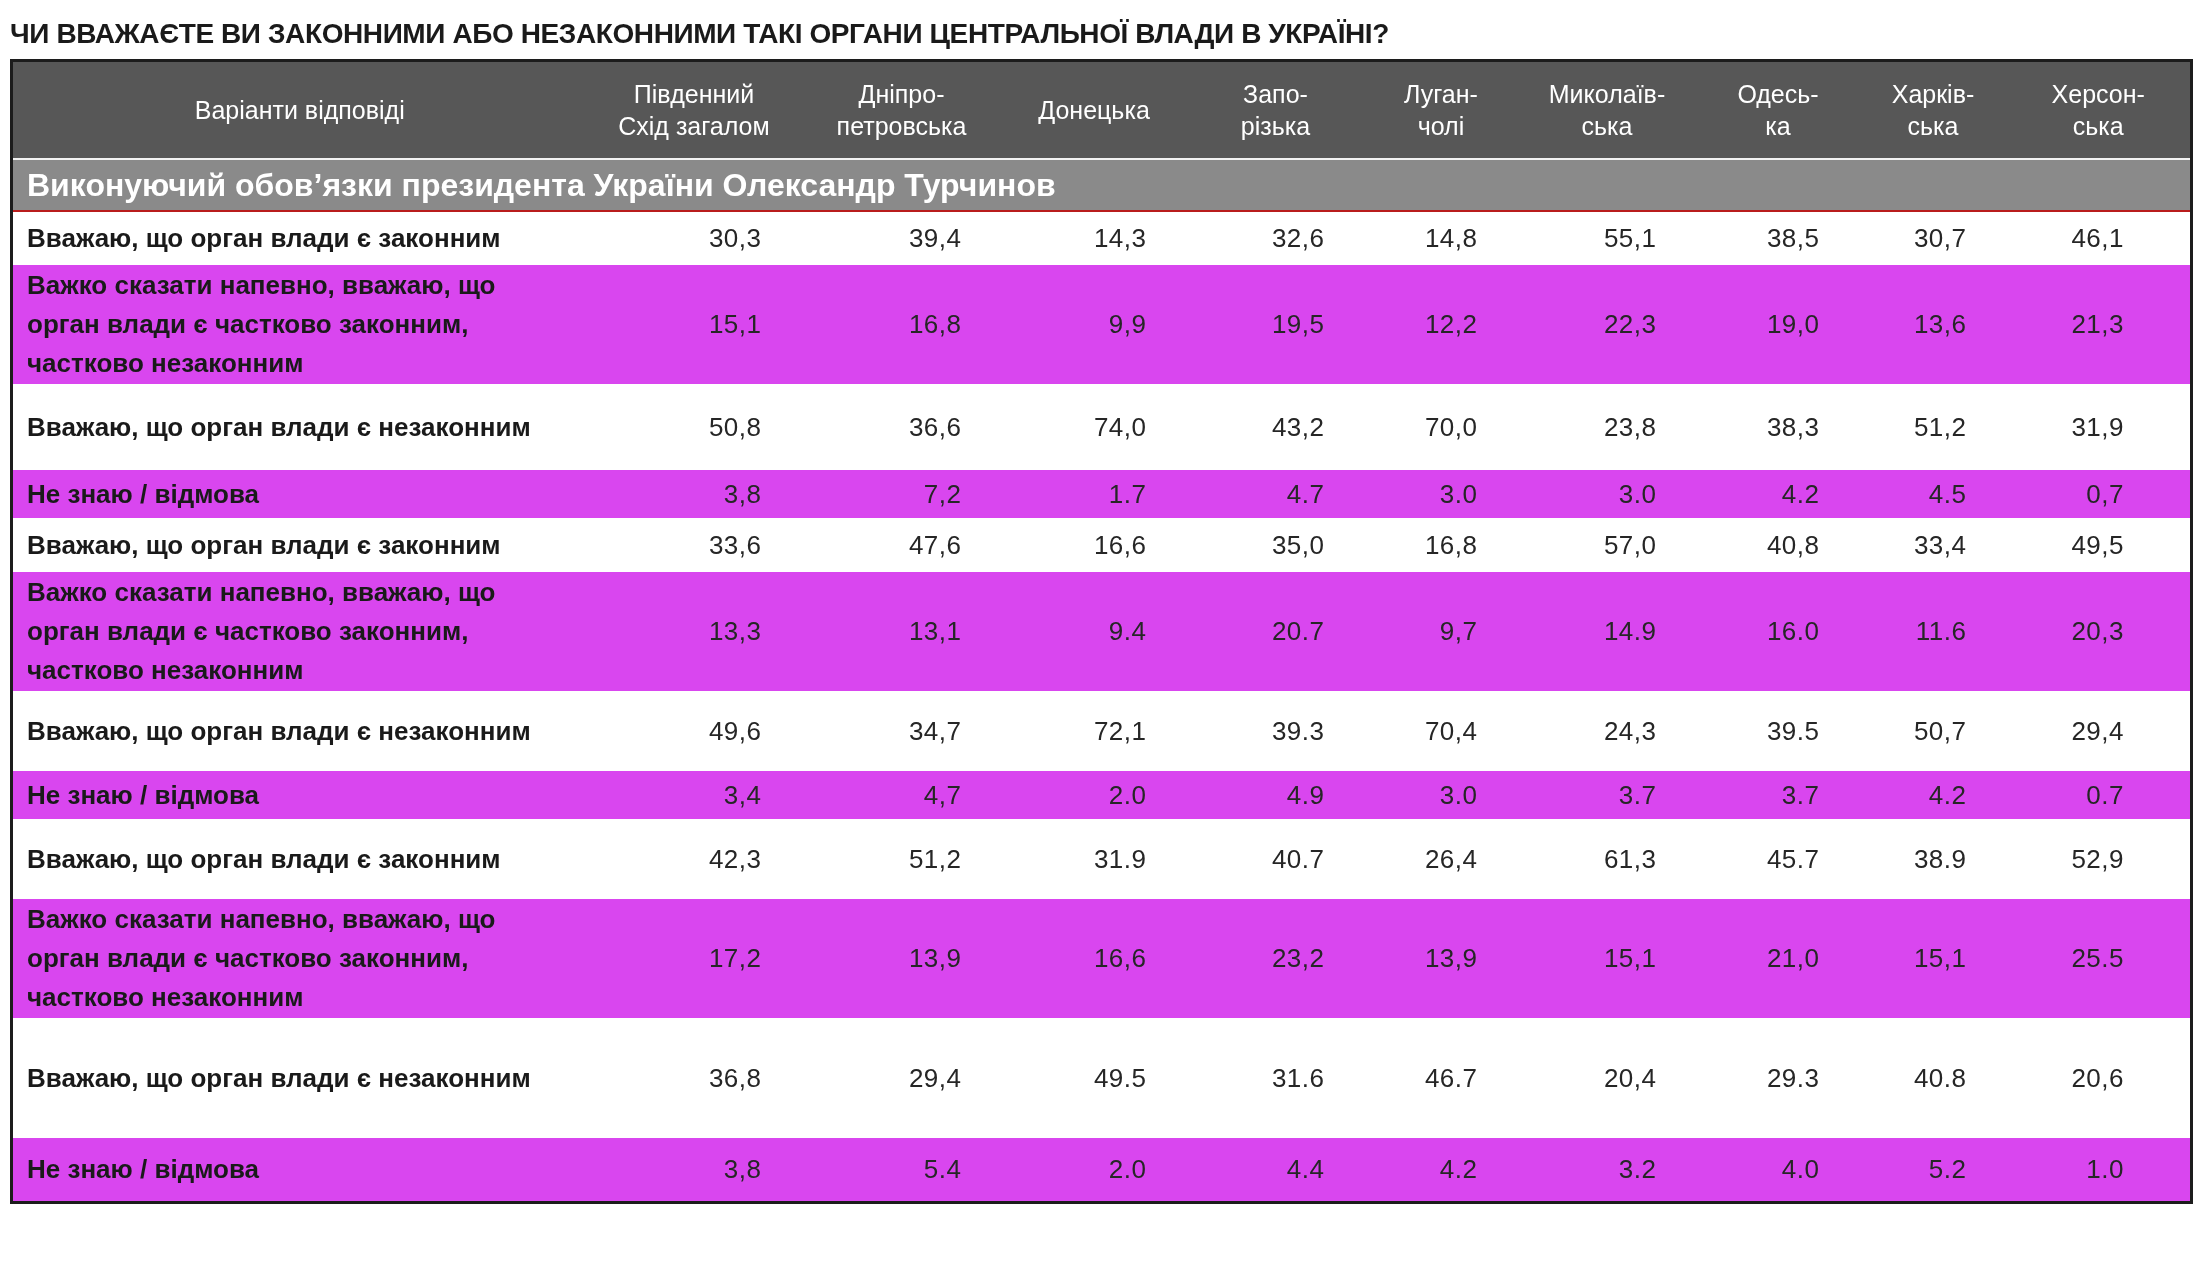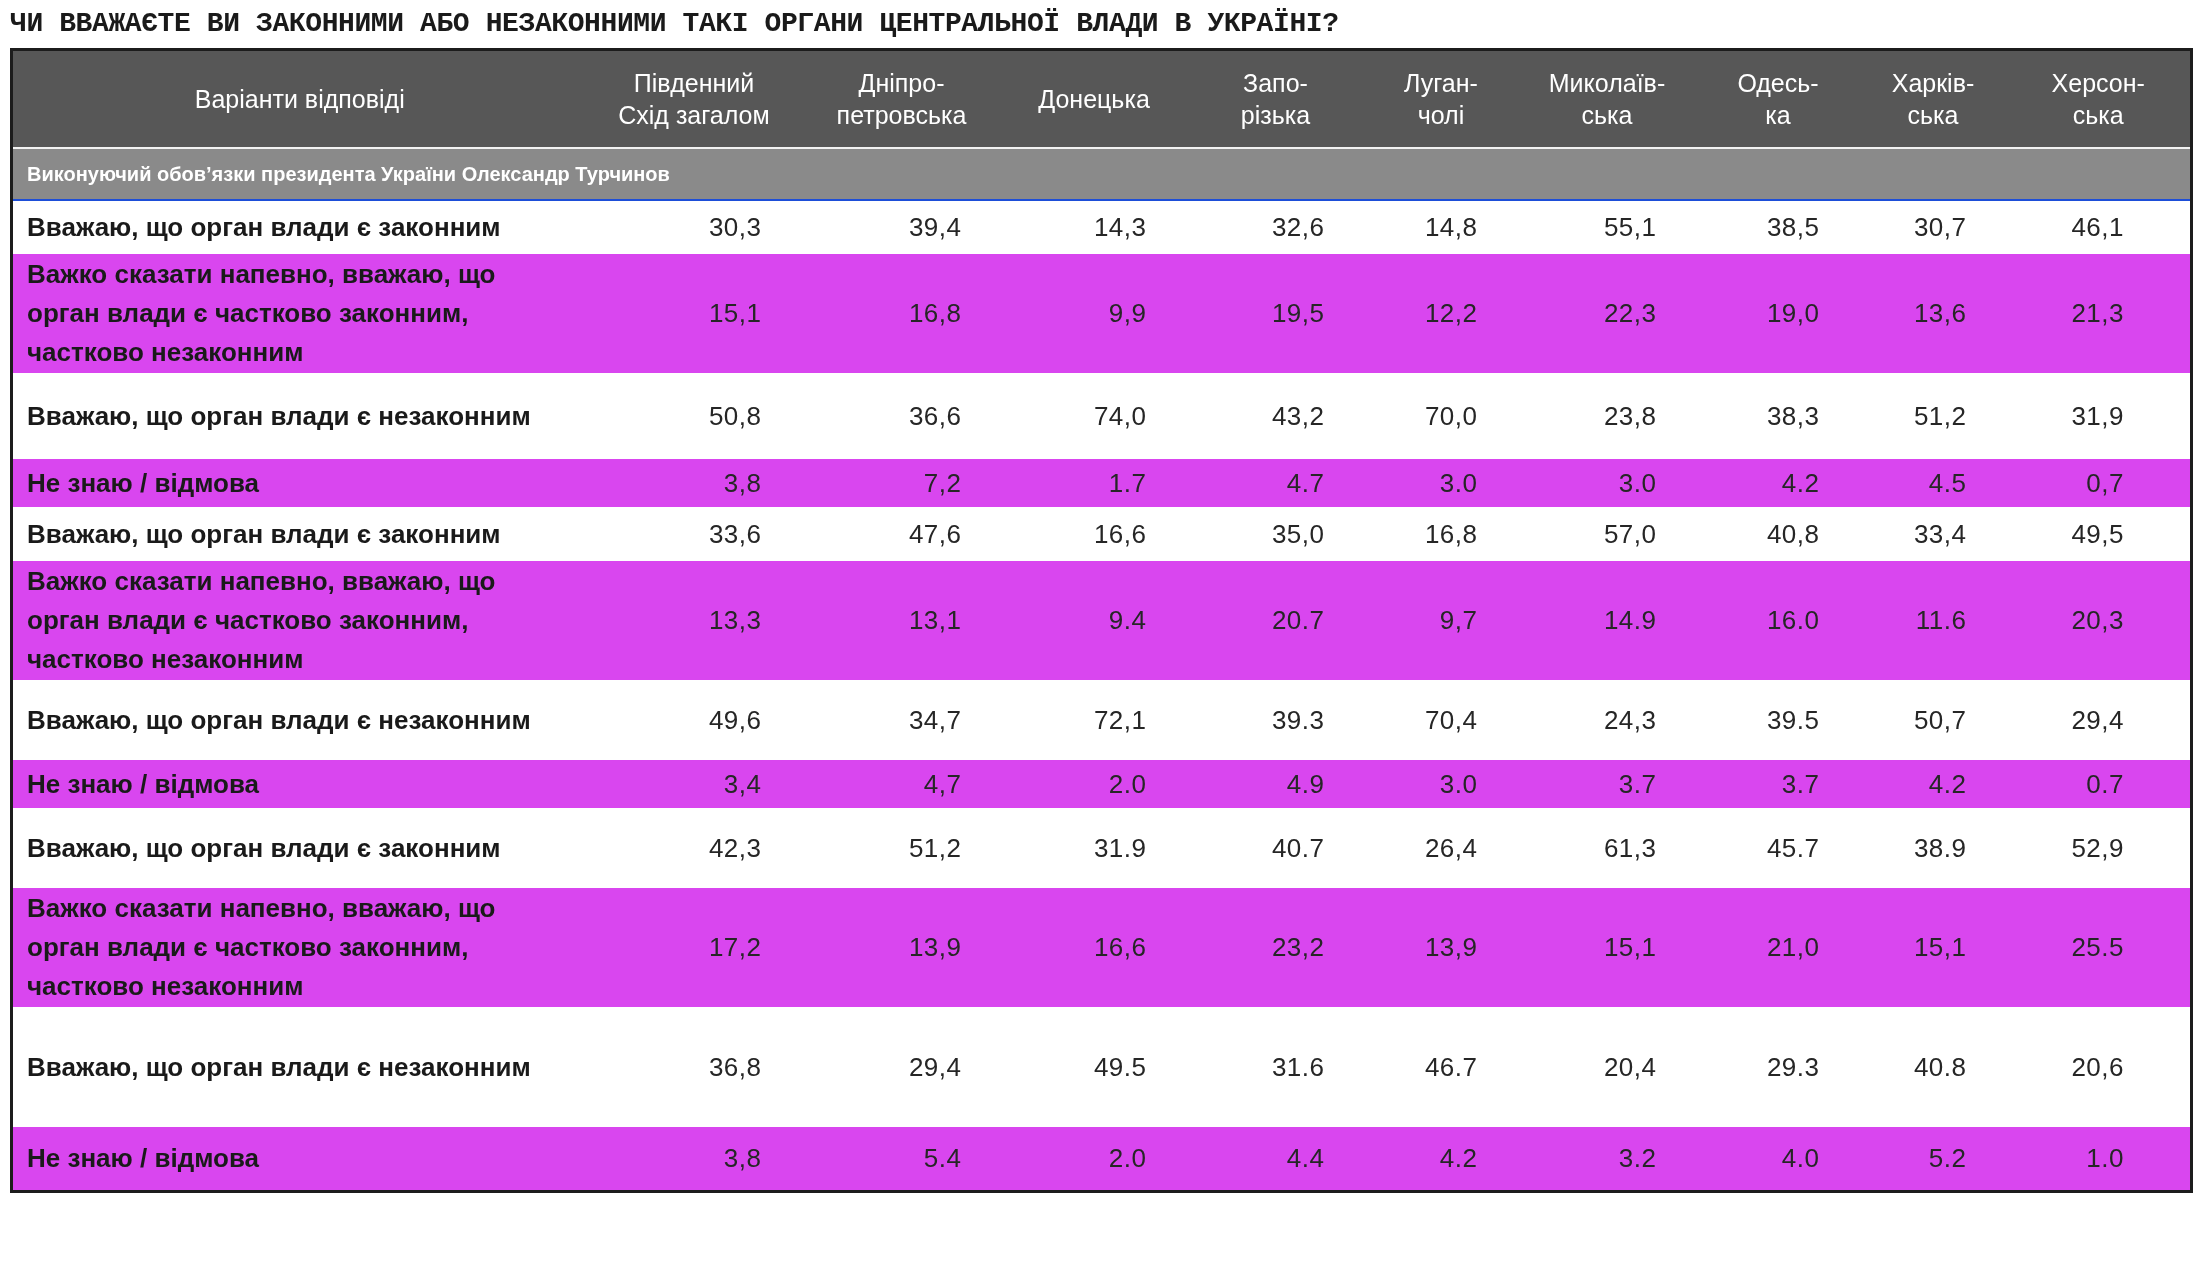--- a/index.html
+++ b/index.html
@@ -13,23 +13,22 @@
     width: 2200px;
     height: 1281px;
     box-sizing: border-box;
     padding: 6px 8px 0 10px;
     overflow: hidden;
   }
   .title {
     font-size: 28px;
     font-weight: 700;
     letter-spacing: -0.4px;
-    margin: 2px 0 9px 0;
+    margin: 12px 0 9px 0;
     white-space: nowrap;
-    font-family: Liberation Mono, monospace;
   }
   table.survey {
     border-collapse: collapse;
     table-layout: fixed;
     width: 2180px;
     border: 3px solid #1c1c1c;
   }
   thead th {
     background: #575757;
     color: #ffffff;
@@ -39,26 +38,26 @@
     vertical-align: middle;
     text-align: center;
     line-height: 1.3;
     padding: 0 4px;
   }
   th.region { white-space: pre-line; }
   td.section-band-cell {
     background: #8a8a8a;
     color: #ffffff;
     font-weight: 700;
-    font-size: 20px;
+    font-size: 32px;
     height: 48px;
     padding-left: 14px;
     vertical-align: middle;
     border-top: 2px solid #f2f2f2;
-    border-bottom: 2px solid #1d4ed8;
+    border-bottom: 2px solid #b91c1c;
   }
   tr.data-row td {
     font-size: 26px;
     vertical-align: middle;
     background: #ffffff;
   }
   tr.data-row.stripe td { background: #d946ef; }
   td.label {
     padding-left: 14px;
     padding-right: 30px;

